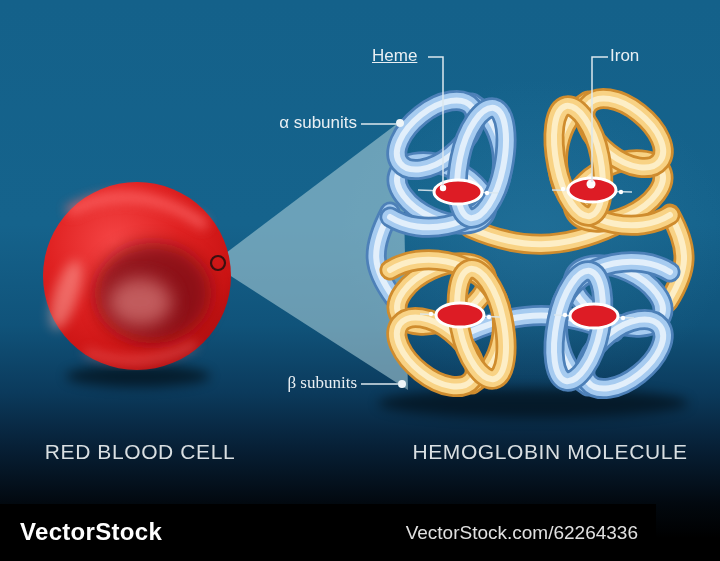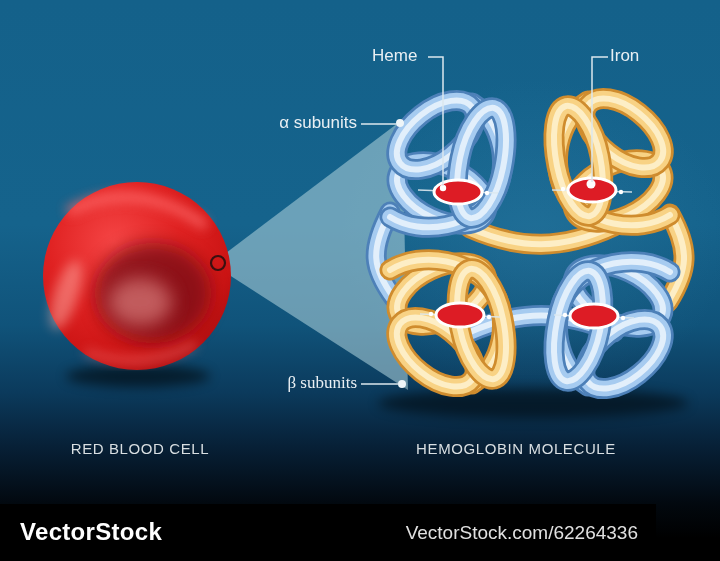--- a/index.html
+++ b/index.html
@@ -22,21 +22,21 @@
   .mb{stroke:var(--tube-blue);stroke-width:15.5;}
   .hb{stroke:var(--tube-blue-light);stroke-width:6;}
   .oy{stroke:var(--tube-yellow-dark);stroke-width:21;}
   .my{stroke:var(--tube-yellow);stroke-width:15.5;}
   .hy{stroke:var(--tube-yellow-light);stroke-width:6;}
   .ptr{stroke:#dce8ee;stroke-width:1.5;fill:none;}
   .lens{fill:var(--heme-red);stroke:#ffffff;stroke-width:3;}
   
   .label{position:absolute;color:var(--label-text);font-size:17px;line-height:18px;white-space:nowrap;}
   .r{text-align:right;}
-  .caption{position:absolute;top:440px;color:var(--caption-text);font-size:15px;
+  .caption{position:absolute;top:440px;color:var(--caption-text);font-size:21px;
            letter-spacing:.6px;text-align:center;white-space:nowrap;}
   .bar{position:absolute;left:0;top:504px;width:656px;height:57px;background:var(--bg-black);}
   .logo{position:absolute;left:20px;top:14px;color:var(--watermark-text);
         font-size:24px;font-weight:bold;letter-spacing:.3px;}
   .wm-url{position:absolute;right:18px;top:18px;color:var(--watermark-text);
         opacity:.88;font-size:19px;}
 </style>
 </head>
 <body>
 
@@ -195,25 +195,25 @@
     <g>
       <line x1="361" y1="124" x2="396" y2="124" class="ptr"></line>
       <circle cx="400" cy="123" r="4" fill="#eef5f8"></circle>
     </g>
     <g>
       <line x1="361" y1="384" x2="398" y2="384" class="ptr"></line>
       <circle cx="402" cy="384" r="4" fill="#eef5f8"></circle>
     </g>
   </svg>
 
-  <div class="label" style="left:372px;top:47px;">Heme</div>
+  <div class="label" style="left:372px;top:47px;text-decoration:underline;">Heme</div>
   <div class="label" style="left:610px;top:47px;text-align:center;">Iron</div>
   <div class="label r" style="right:363px;top:114px;">α subunits</div>
   <div class="label r" style="right:363px;top:374px;font-family:Liberation Serif, serif;">β subunits</div>
 
   <div class="caption" style="left:0;width:280px;">RED BLOOD CELL</div>
-  <div class="caption" style="left:366px;width:300px;">HEMOGLOBIN MOLECULE</div>
+  <div class="caption" style="left:400px;width:300px;">HEMOGLOBIN MOLECULE</div>
 
   <div class="bar">
     <div class="logo">VectorStock</div>
     <div class="wm-url">VectorStock.com/62264336</div>
   </div>
 </div>
 
 </body></html>

